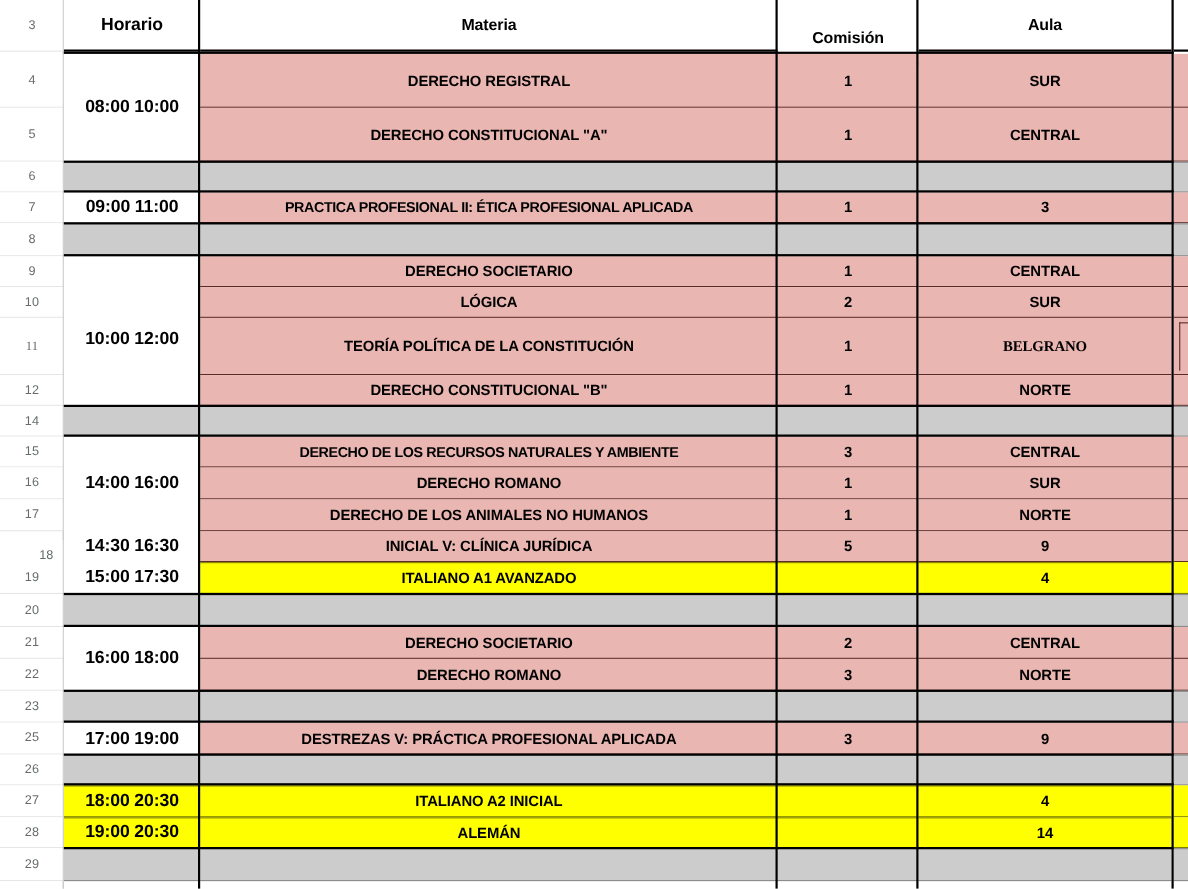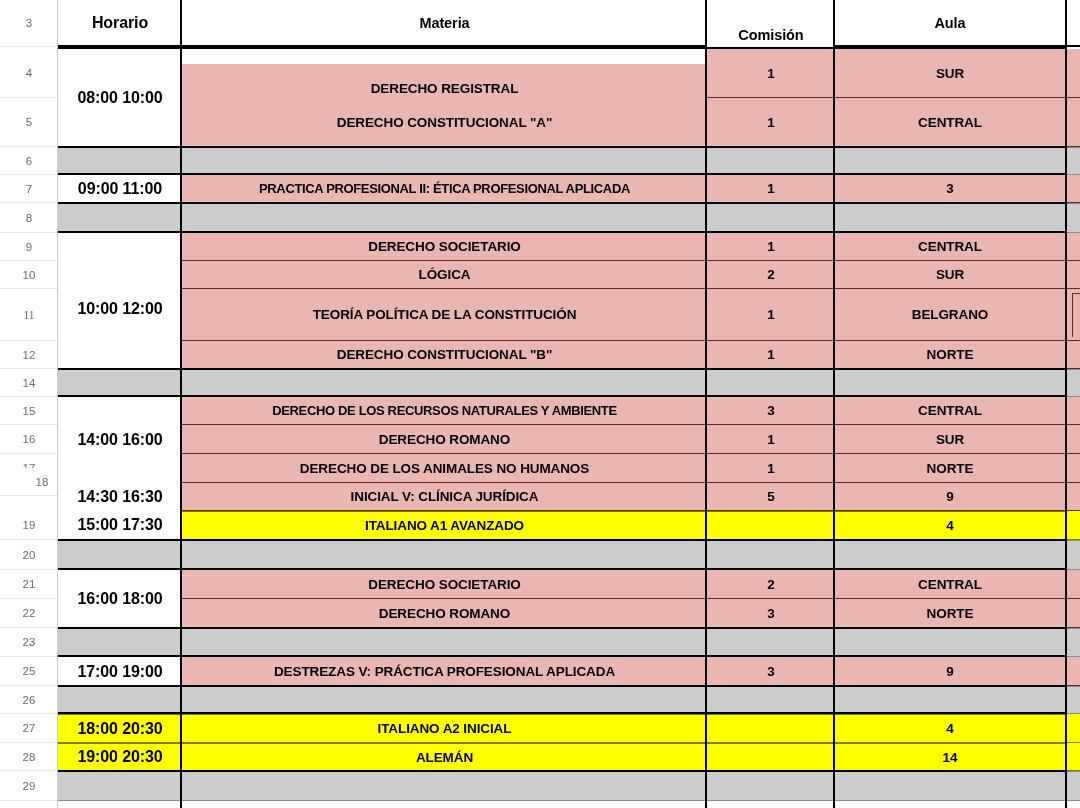--- a/index.html
+++ b/index.html
@@ -100,40 +100,40 @@
       <div class="gutter" style="top: 175px; height: 28px;">7</div>
       <div class="gutter" style="top: 203px; height: 30px;">8</div>
       <div class="gutter" style="top: 233px; height: 28px;">9</div>
       <div class="gutter" style="top: 261px; height: 28px;">10</div>
       <div class="gutter" style="top: 289px; height: 52px; font-family: Liberation Serif, serif;">11</div>
       <div class="gutter" style="top: 341px; height: 28px;">12</div>
       <div class="gutter" style="top: 369px; height: 28px;">14</div>
       <div class="gutter" style="top: 397px; height: 28px;">15</div>
       <div class="gutter" style="top: 425px; height: 29px;">16</div>
       <div class="gutter" style="top: 454px; height: 29px;">17</div>
-      <div class="gutter" style="top: 468px; height: 28px; padding-left: 26px;">18</div>
+      <div class="gutter" style="top: 491px; height: 28px; padding-left: 26px;">18</div>
       <div class="gutter" style="top: 511px; height: 29px;">19</div>
       <div class="gutter" style="top: 540px; height: 30px;">20</div>
       <div class="gutter" style="top: 570px; height: 29px;">21</div>
       <div class="gutter" style="top: 599px; height: 29px;">22</div>
       <div class="gutter" style="top: 628px; height: 29px;">23</div>
       <div class="gutter" style="top: 657px; height: 29px;">25</div>
       <div class="gutter" style="top: 686px; height: 28px;">26</div>
       <div class="gutter" style="top: 714px; height: 29px;">27</div>
       <div class="gutter" style="top: 743px; height: 28px;">28</div>
       <div class="gutter" style="top: 771px; height: 30px;">29</div>
     </div>
 
   <div id="cells-layer">
       <div class="cell f-white header-cell horario-cell" style="left: 58px; width: 124px; top: 0px; height: 47px; border-bottom: 2px solid rgb(0, 0, 0);">Horario</div>
       <div class="cell f-white header-cell" style="left: 182px; width: 525px; top: 0px; height: 47px; border-bottom: 2px solid rgb(0, 0, 0);">Materia</div>
       <div class="cell f-white header-cell" style="left: 707px; width: 128px; top: 12px; height: 47px; border-bottom: 2px solid rgb(0, 0, 0);">Comisión</div>
       <div class="cell f-white header-cell" style="left: 835px; width: 230px; top: 0px; height: 47px; border-bottom: 2px solid rgb(0, 0, 0);">Aula</div>
       <div class="cell f-white horario-cell" style="left: 58px; width: 124px; top: 49px; height: 98px;">08:00 10:00</div>
-      <div class="cell f-pink b-thin-b" style="left: 182px; width: 525px; top: 49px; height: 49px; margin-top: 15px;">DERECHO REGISTRAL</div>
+      <div class="cell f-pink b-thin-b" style="left: 182px; width: 525px; top: 49px; height: 49px;">DERECHO REGISTRAL</div>
       <div class="cell f-pink b-thin-b" style="left: 707px; width: 128px; top: 49px; height: 49px;">1</div>
       <div class="cell f-pink b-thin-b" style="left: 835px; width: 230px; top: 49px; height: 49px;">SUR</div>
       <div class="cell f-pink b-thin-b" style="left: 182px; width: 525px; top: 98px; height: 49px;">DERECHO CONSTITUCIONAL "A"</div>
       <div class="cell f-pink b-thin-b" style="left: 707px; width: 128px; top: 98px; height: 49px;">1</div>
       <div class="cell f-pink b-thin-b" style="left: 835px; width: 230px; top: 98px; height: 49px;">CENTRAL</div>
       <div class="cell f-gray horario-cell" style="left: 58px; width: 124px; top: 147px; height: 28px; border-top: 1px solid rgb(138, 141, 143); border-bottom: 1px solid rgb(138, 141, 143);"></div>
       <div class="cell f-gray" style="left: 182px; width: 525px; top: 147px; height: 28px; border-top: 1px solid rgb(138, 141, 143); border-bottom: 1px solid rgb(138, 141, 143);"></div>
       <div class="cell f-gray" style="left: 707px; width: 128px; top: 147px; height: 28px; border-top: 1px solid rgb(138, 141, 143); border-bottom: 1px solid rgb(138, 141, 143);"></div>
       <div class="cell f-gray" style="left: 835px; width: 230px; top: 147px; height: 28px; border-top: 1px solid rgb(138, 141, 143); border-bottom: 1px solid rgb(138, 141, 143);"></div>
       <div class="cell f-white horario-cell" style="left: 58px; width: 124px; top: 175px; height: 28px;">09:00 11:00</div>
@@ -146,21 +146,21 @@
       <div class="cell f-gray" style="left: 835px; width: 230px; top: 203px; height: 30px; border-top: 1px solid rgb(138, 141, 143); border-bottom: 1px solid rgb(138, 141, 143);"></div>
       <div class="cell f-white horario-cell" style="left: 58px; width: 124px; top: 233px; height: 152px;">10:00 12:00</div>
       <div class="cell f-pink b-thin-b" style="left: 182px; width: 525px; top: 233px; height: 28px;">DERECHO SOCIETARIO</div>
       <div class="cell f-pink b-thin-b" style="left: 707px; width: 128px; top: 233px; height: 28px;">1</div>
       <div class="cell f-pink b-thin-b" style="left: 835px; width: 230px; top: 233px; height: 28px;">CENTRAL</div>
       <div class="cell f-pink b-thin-b" style="left: 182px; width: 525px; top: 261px; height: 28px;">LÓGICA</div>
       <div class="cell f-pink b-thin-b" style="left: 707px; width: 128px; top: 261px; height: 28px;">2</div>
       <div class="cell f-pink b-thin-b" style="left: 835px; width: 230px; top: 261px; height: 28px;">SUR</div>
       <div class="cell f-pink b-thin-b" style="left: 182px; width: 525px; top: 289px; height: 52px;">TEORÍA POLÍTICA DE LA CONSTITUCIÓN</div>
       <div class="cell f-pink b-thin-b" style="left: 707px; width: 128px; top: 289px; height: 52px;">1</div>
-      <div class="cell f-pink b-thin-b" style="left: 835px; width: 230px; top: 289px; height: 52px;">BELGRANO</div>
+      <div class="cell f-pink b-thin-b" style="left: 835px; width: 230px; top: 289px; height: 52px; font-family: Liberation Serif, serif;">BELGRANO</div>
       <div class="cell f-pink b-thin-b" style="left: 182px; width: 525px; top: 341px; height: 28px;">DERECHO CONSTITUCIONAL "B"</div>
       <div class="cell f-pink b-thin-b" style="left: 707px; width: 128px; top: 341px; height: 28px;">1</div>
       <div class="cell f-pink b-thin-b" style="left: 835px; width: 230px; top: 341px; height: 28px;">NORTE</div>
       <div class="cell f-gray horario-cell" style="left: 58px; width: 124px; top: 369px; height: 28px; border-top: 1px solid rgb(138, 141, 143); border-bottom: 1px solid rgb(138, 141, 143);"></div>
       <div class="cell f-gray" style="left: 182px; width: 525px; top: 369px; height: 28px; border-top: 1px solid rgb(138, 141, 143); border-bottom: 1px solid rgb(138, 141, 143);"></div>
       <div class="cell f-gray" style="left: 707px; width: 128px; top: 369px; height: 28px; border-top: 1px solid rgb(138, 141, 143); border-bottom: 1px solid rgb(138, 141, 143);"></div>
       <div class="cell f-gray" style="left: 835px; width: 230px; top: 369px; height: 28px; border-top: 1px solid rgb(138, 141, 143); border-bottom: 1px solid rgb(138, 141, 143);"></div>
       <div class="cell f-white horario-cell" style="left: 58px; width: 124px; top: 397px; height: 86px;">14:00 16:00</div>
       <div class="cell f-pink b-thin-b" style="left: 182px; width: 525px; top: 397px; height: 28px; font-size: 13px; letter-spacing: -0.35px;">DERECHO DE LOS RECURSOS NATURALES Y AMBIENTE</div>
       <div class="cell f-pink b-thin-b" style="left: 707px; width: 128px; top: 397px; height: 28px;">3</div>

